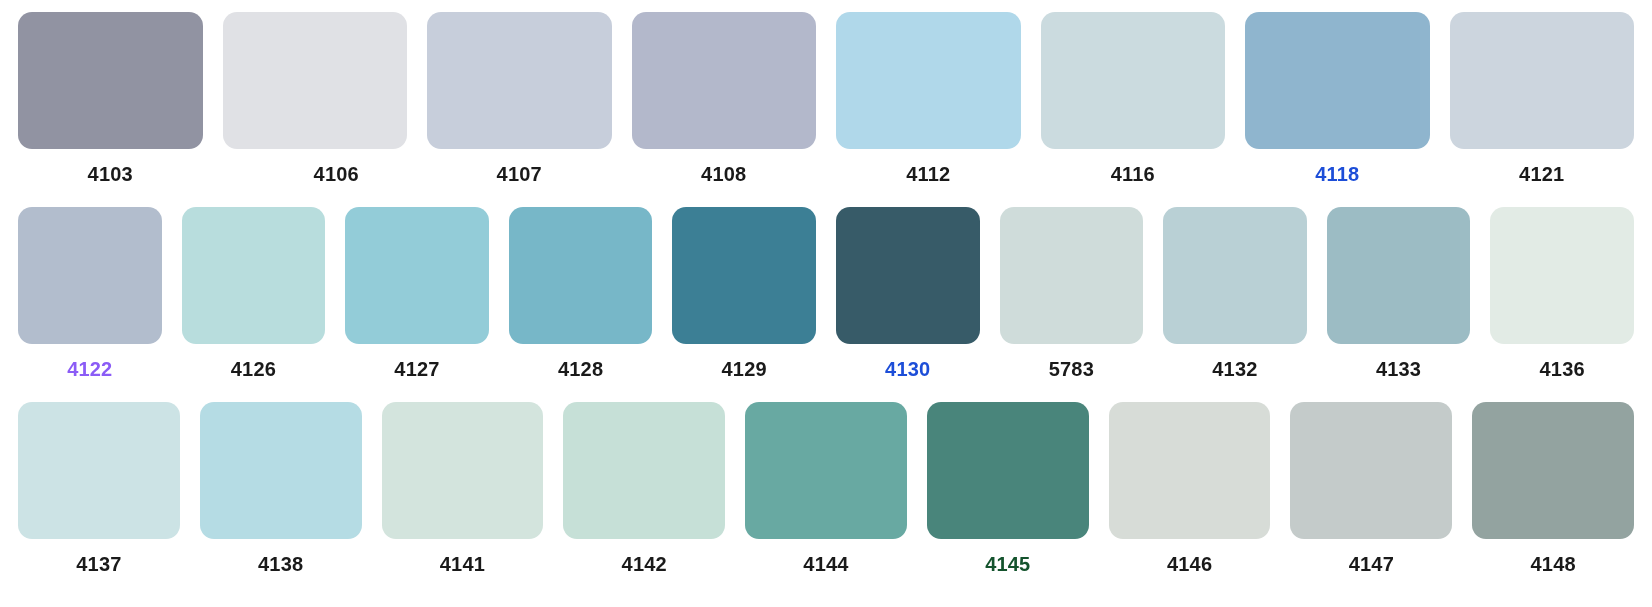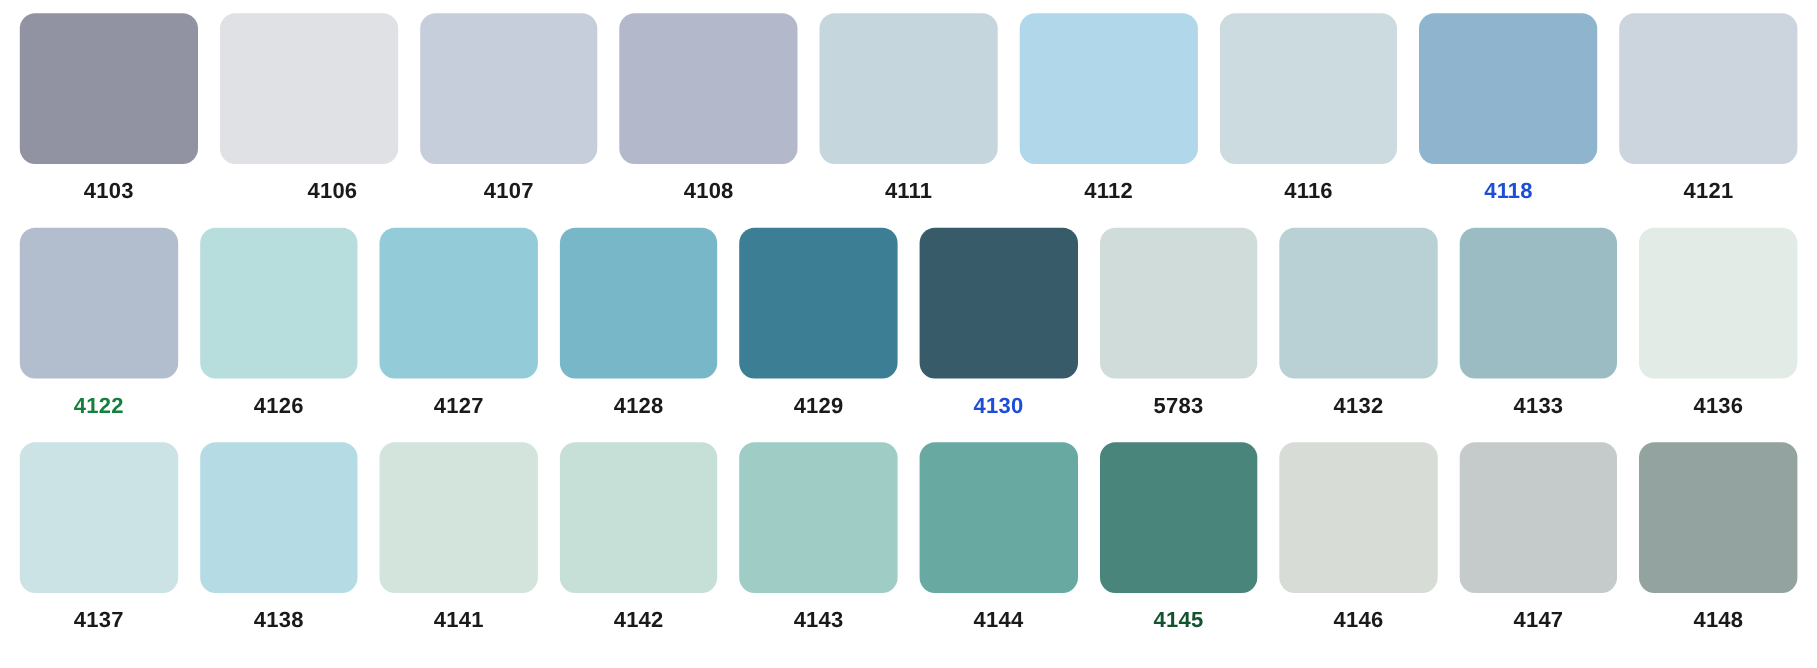--- a/index.html
+++ b/index.html
@@ -69,44 +69,40 @@
       </div>
       <div class="swatch-cell">
         <div class="swatch-chip" style="background-color: rgb(199, 206, 219);"></div>
         <div class="swatch-label" style="color: rgb(26, 26, 26);">4107</div>
       </div>
       <div class="swatch-cell">
         <div class="swatch-chip" style="background-color: rgb(179, 184, 203);"></div>
         <div class="swatch-label" style="color: rgb(26, 26, 26);">4108</div>
       </div>
       <div class="swatch-cell">
-        <div class="swatch-chip" style="background-color: rgb(197, 215, 220);"></div>
-        <div class="swatch-label" style="color: rgb(26, 26, 26);">4111</div>
-      </div>
-      <div class="swatch-cell">
         <div class="swatch-chip" style="background-color: rgb(176, 216, 234);"></div>
         <div class="swatch-label" style="color: rgb(26, 26, 26);">4112</div>
       </div>
       <div class="swatch-cell">
         <div class="swatch-chip" style="background-color: rgb(203, 219, 223);"></div>
         <div class="swatch-label" style="color: rgb(26, 26, 26); text-align: center;">4116</div>
       </div>
       <div class="swatch-cell">
         <div class="swatch-chip" style="background-color: rgb(143, 181, 206);"></div>
         <div class="swatch-label" style="color: #1d4ed8;">4118</div>
       </div>
       <div class="swatch-cell">
         <div class="swatch-chip" style="background-color: rgb(204, 213, 222);"></div>
         <div class="swatch-label" style="color: rgb(26, 26, 26);">4121</div>
       </div>
     </div>
   <div class="swatch-row">
       <div class="swatch-cell">
         <div class="swatch-chip" style="background-color: rgb(178, 189, 205);"></div>
-        <div class="swatch-label" style="color: #15803d;">4122</div>
+        <div class="swatch-label" style="color: #8b5cf6;">4122</div>
       </div>
       <div class="swatch-cell">
         <div class="swatch-chip" style="background-color: rgb(184, 221, 221);"></div>
         <div class="swatch-label" style="color: rgb(26, 26, 26);">4126</div>
       </div>
       <div class="swatch-cell">
         <div class="swatch-chip" style="background-color: rgb(147, 204, 216);"></div>
         <div class="swatch-label" style="color: rgb(26, 26, 26);">4127</div>
       </div>
       <div class="swatch-cell">
@@ -149,24 +145,20 @@
       </div>
       <div class="swatch-cell">
         <div class="swatch-chip" style="background-color: rgb(211, 228, 221);"></div>
         <div class="swatch-label" style="color: rgb(26, 26, 26);">4141</div>
       </div>
       <div class="swatch-cell">
         <div class="swatch-chip" style="background-color: rgb(198, 224, 215);"></div>
         <div class="swatch-label" style="color: rgb(26, 26, 26);">4142</div>
       </div>
       <div class="swatch-cell">
-        <div class="swatch-chip" style="background-color: rgb(159, 205, 198);"></div>
-        <div class="swatch-label" style="color: rgb(26, 26, 26);">4143</div>
-      </div>
-      <div class="swatch-cell">
         <div class="swatch-chip" style="background-color: rgb(104, 169, 162);"></div>
         <div class="swatch-label" style="color: rgb(26, 26, 26);">4144</div>
       </div>
       <div class="swatch-cell">
         <div class="swatch-chip" style="background-color: rgb(73, 133, 123);"></div>
         <div class="swatch-label" style="color: #14532d;">4145</div>
       </div>
       <div class="swatch-cell">
         <div class="swatch-chip" style="background-color: rgb(215, 220, 215);"></div>
         <div class="swatch-label" style="color: rgb(26, 26, 26);">4146</div>

